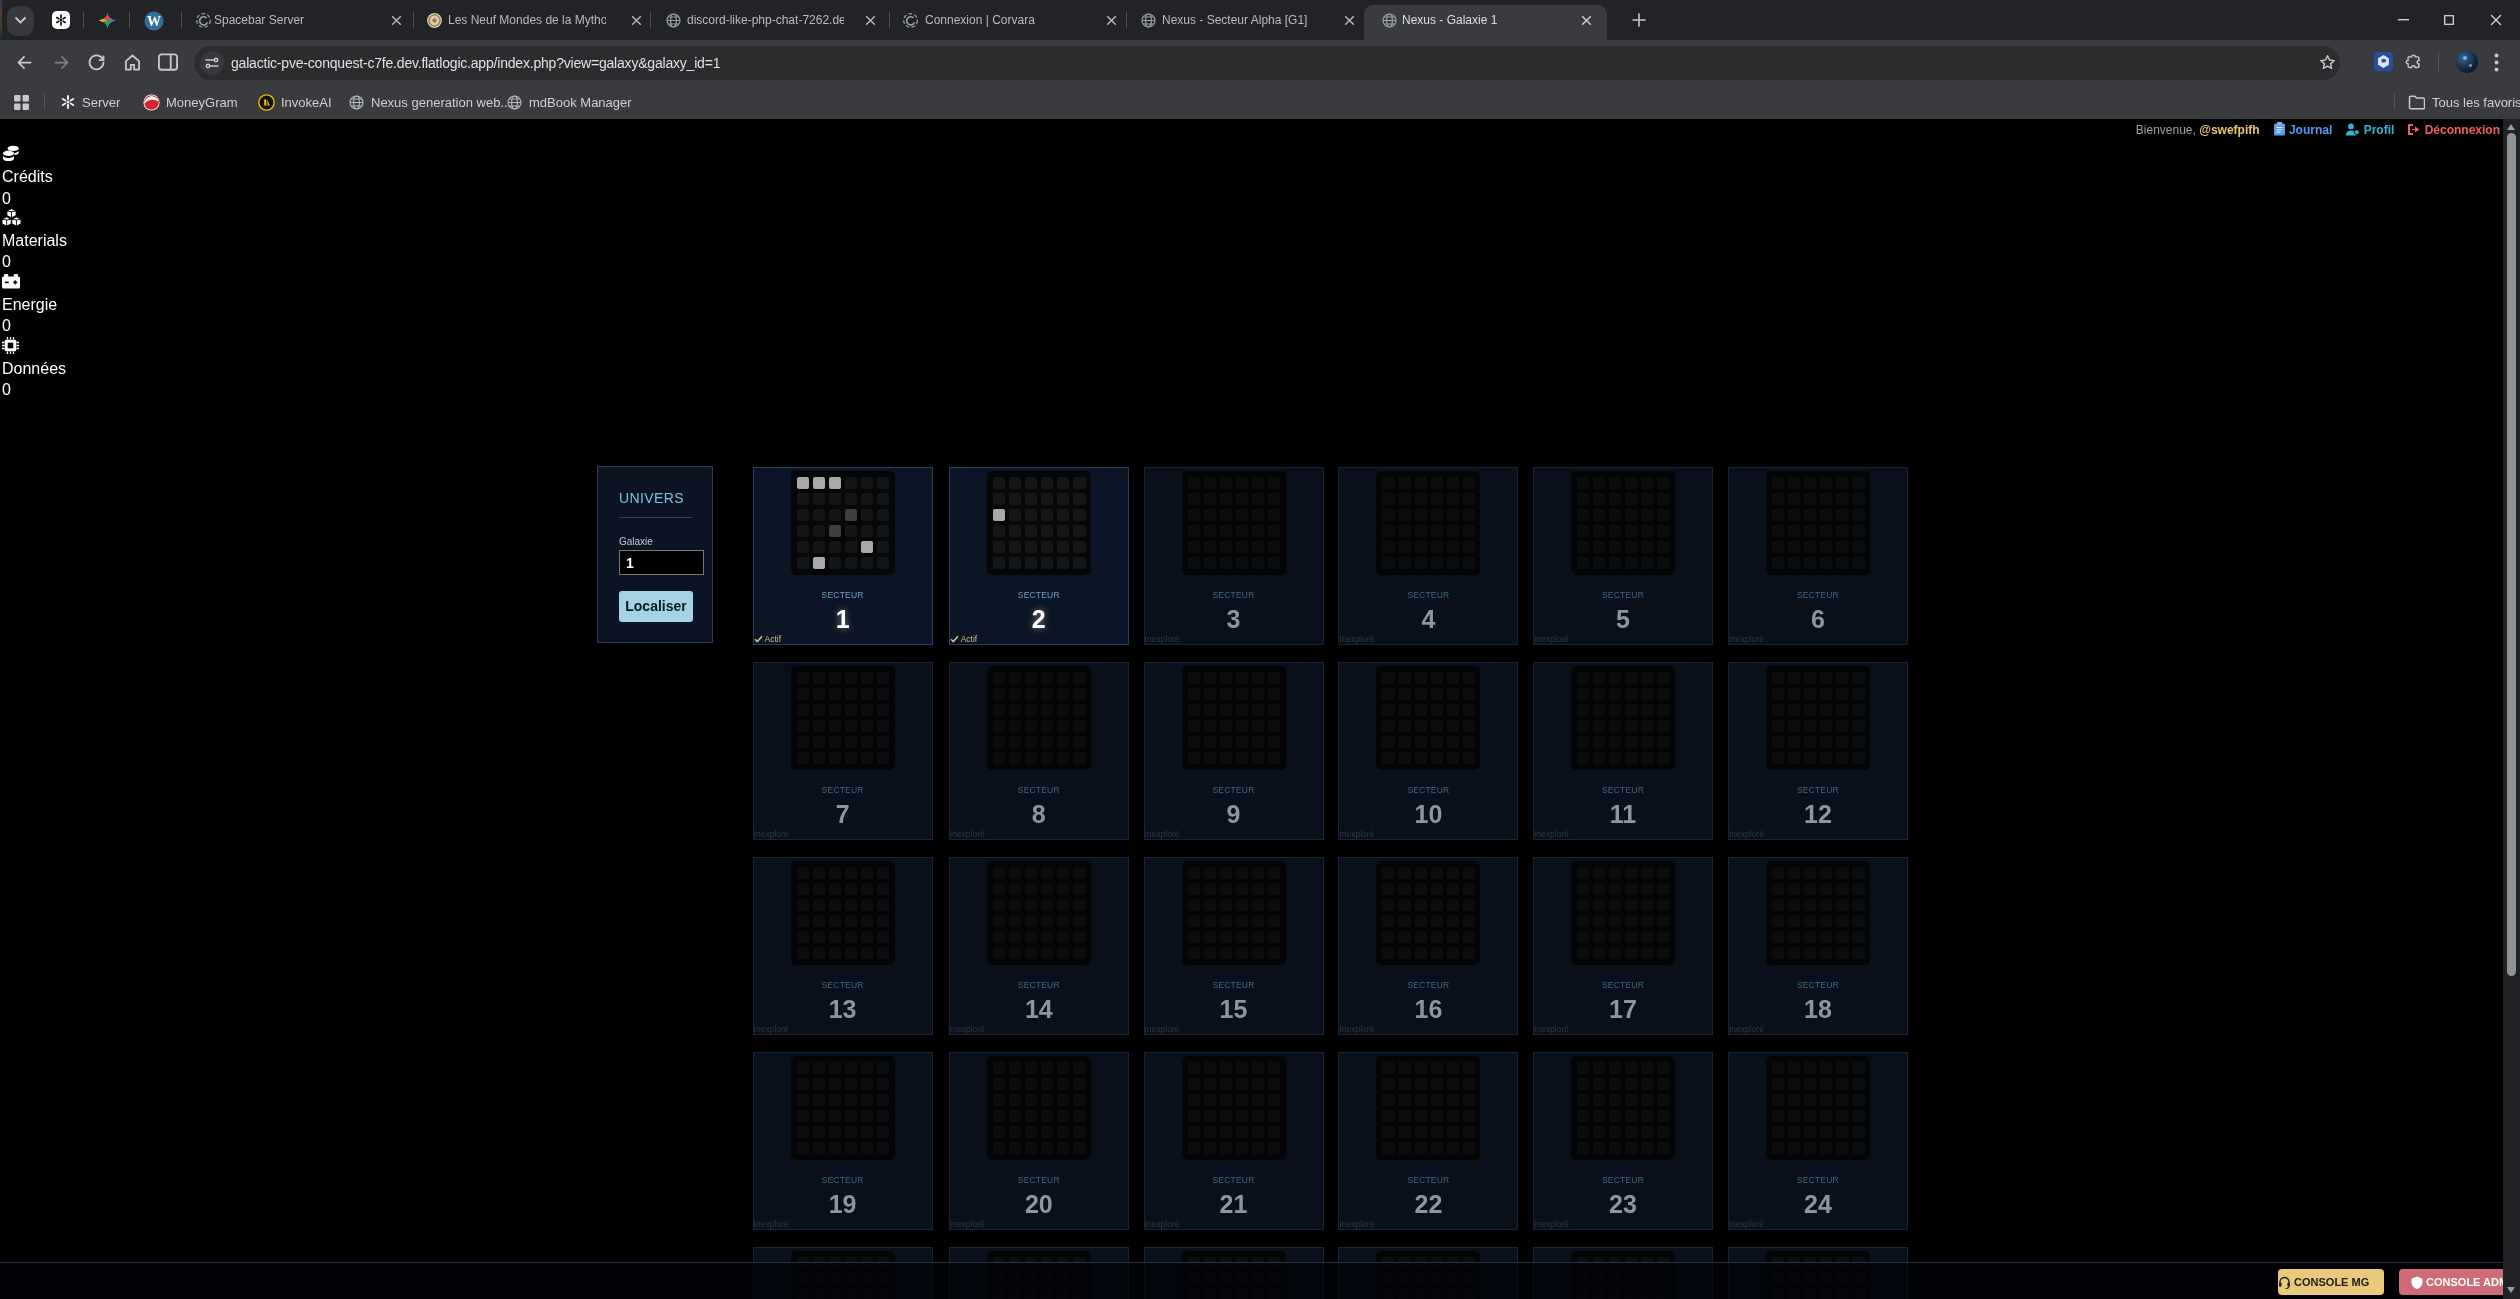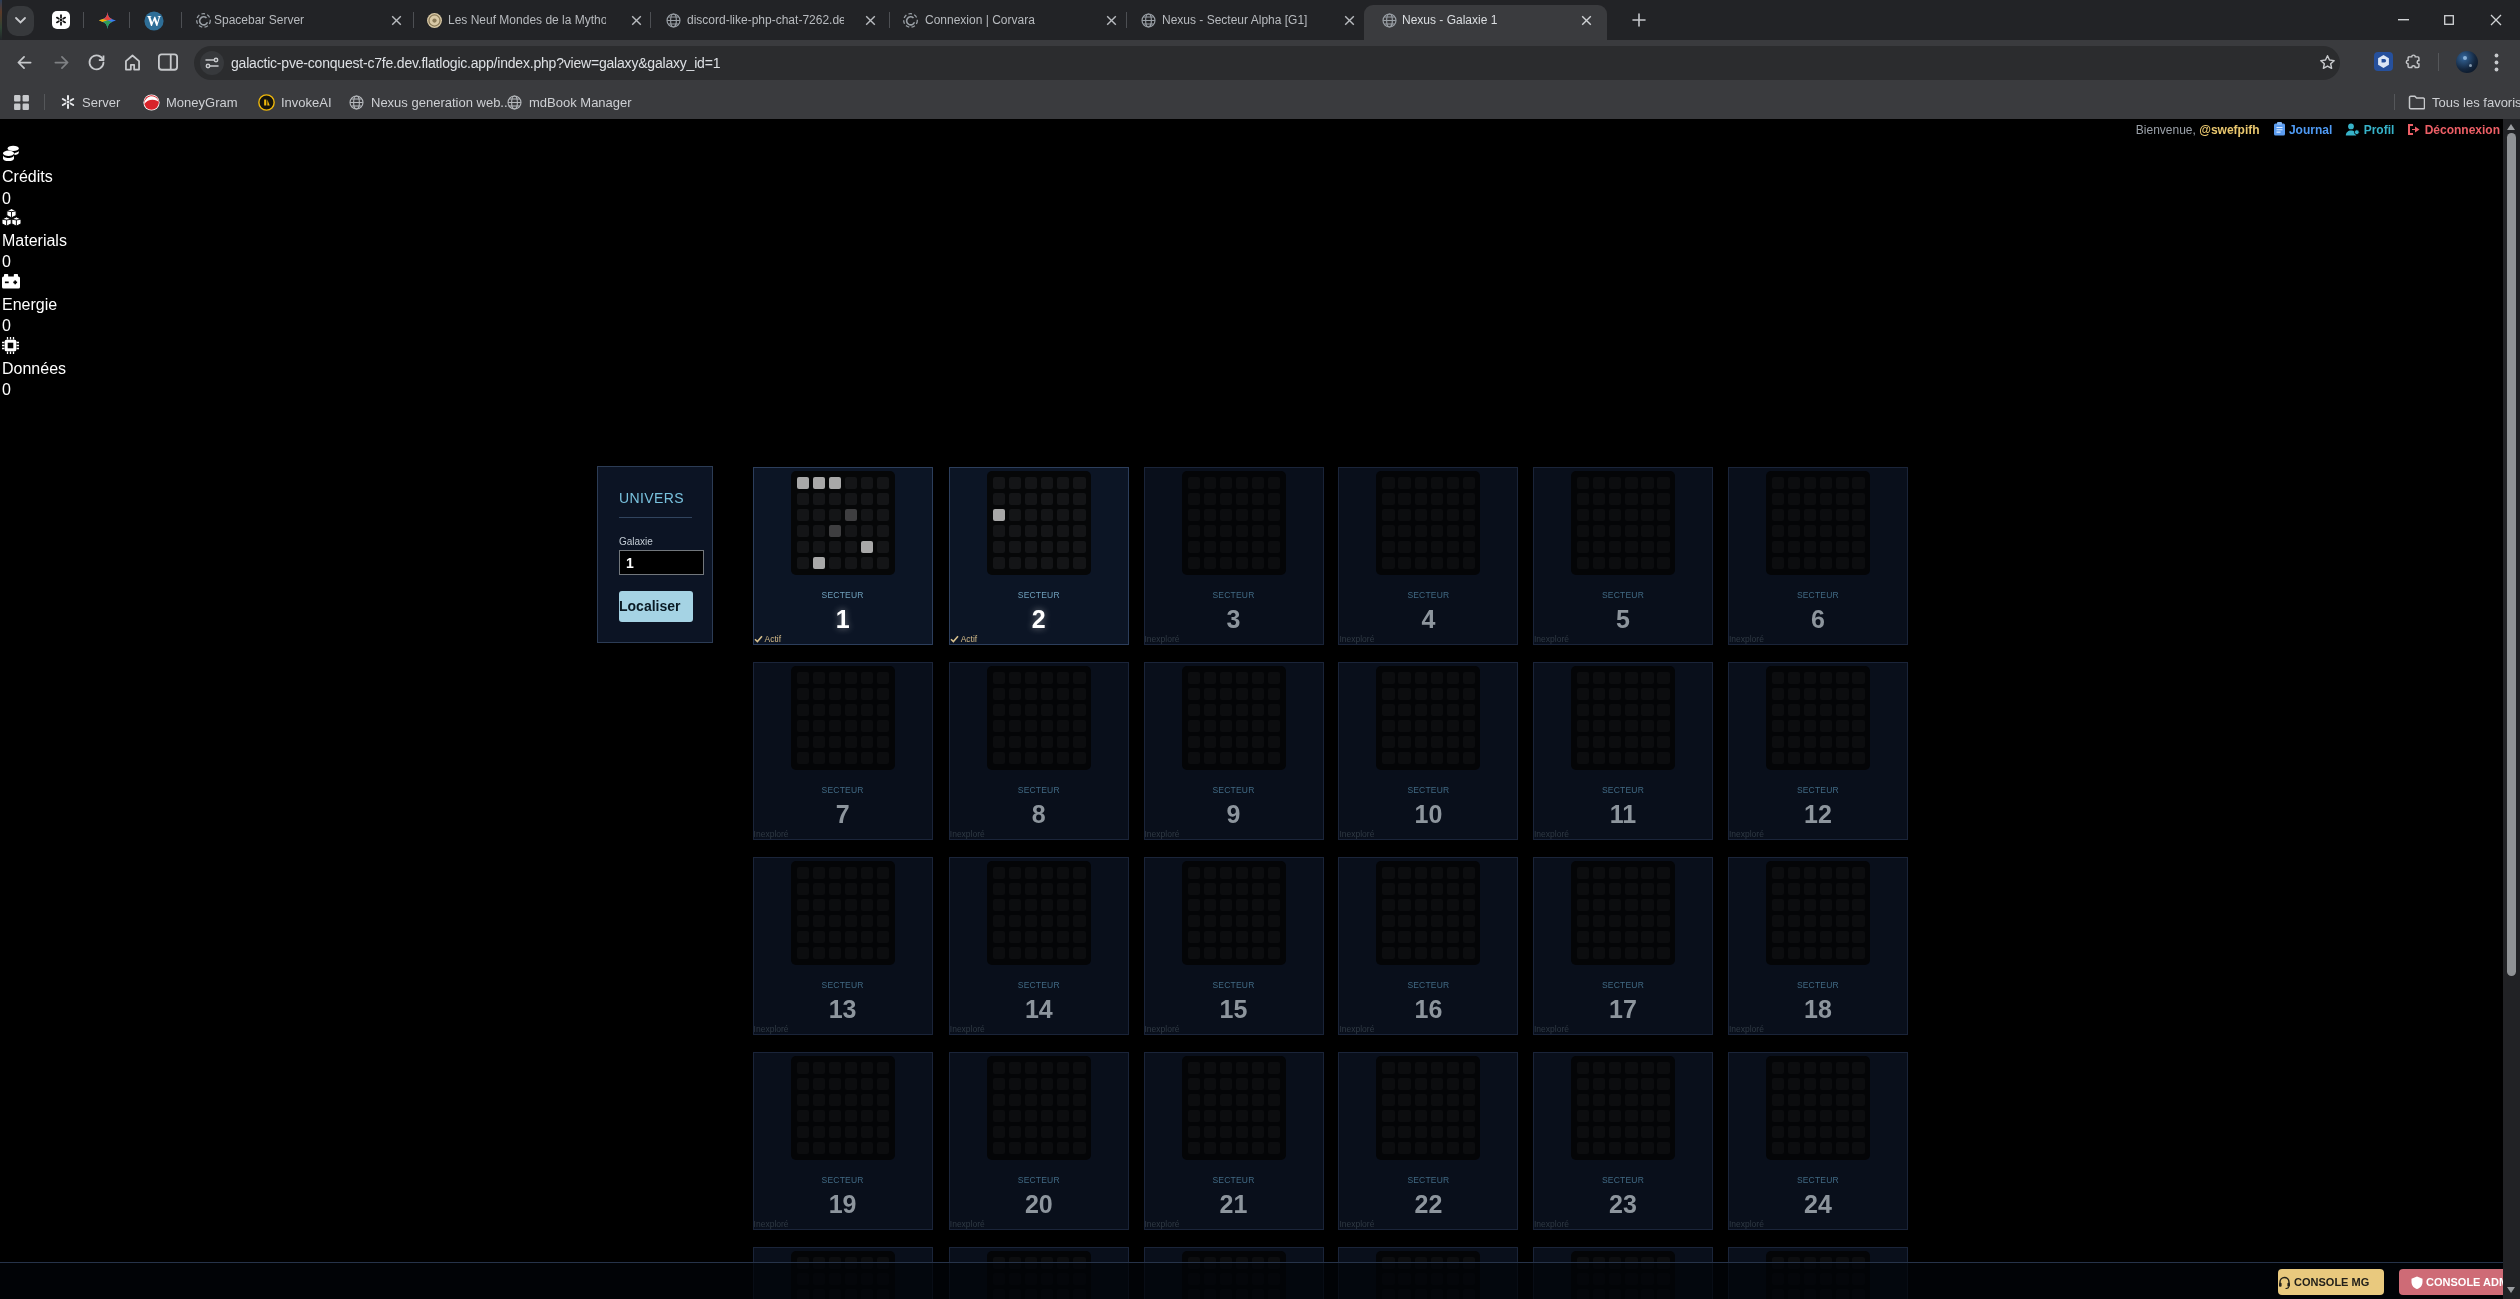--- a/index.html
+++ b/index.html
@@ -19,21 +19,21 @@
 #phead{position:absolute;right:3px;top:3px;height:20px;font-size:12px;color:#9aa0a8;white-space:nowrap}
 #phead b{font-weight:bold}
 #resources{position:absolute;left:2px;top:26px;width:300px;font-size:16px;color:#fff;line-height:21.3px}
 #gtitle{position:absolute;left:9px;top:311px;width:2503px;text-align:center;font-size:16px;color:#fff}
 
 #univers{position:absolute;left:597px;top:347px;width:116px;height:177px;background:#0c1424;border:1px solid #2c3c55}
 #univers h2{position:absolute;left:21px;top:23px;font-size:14px;letter-spacing:.4px;color:#79c2de;font-weight:normal}
 #univers .hr{position:absolute;left:21px;top:50px;width:73px;height:1px;background:#31445e}
 #univers .lbl{position:absolute;left:21px;top:69px;font-size:10px;color:#c2cbd4}
 #univers input{position:absolute;left:21px;top:83px;width:85px;height:25px;background:#000;border:1px solid #72777c;color:#fff;font-size:14px;font-weight:bold;padding-left:6px;font-family:"Liberation Sans",sans-serif}
-#univers .btn{position:absolute;left:21px;top:124px;width:74px;height:31px;background:#a5d3e4;border-radius:3px;color:#0a1a24;font-size:14px;font-weight:bold;line-height:31px}
+#univers .btn{position:absolute;left:21px;top:124px;width:74px;height:31px;background:#a5d3e4;border-radius:3px;color:#0a1a24;font-size:14px;font-weight:bold;text-align:center;line-height:31px}
 
 .card{position:absolute;width:180px;height:178px;background:#090f1b;border:1px solid #1a2439}
 .card.on{background:#0c1525;border:1px solid #2c3e5c}
 .sgrid{position:absolute;left:37px;top:3px;width:104px;height:104px;background:#040507;border-radius:5px;padding:6px;display:grid;grid-template-columns:repeat(6,12.3px);grid-template-rows:repeat(6,12.3px);gap:3.8px}
 .card.on .sgrid{background:#060708}
 .sgrid i{background:#0c0d0f;border-radius:2px}
 .card.on .sgrid i{background:#141517}
 .card.on .sgrid i.L,.sgrid i.L{background:#a8a8a8}
 .card.on .sgrid i.M,.sgrid i.M{background:#3e3e40}
 .sgrid i.L{background:#a8a8a8}

